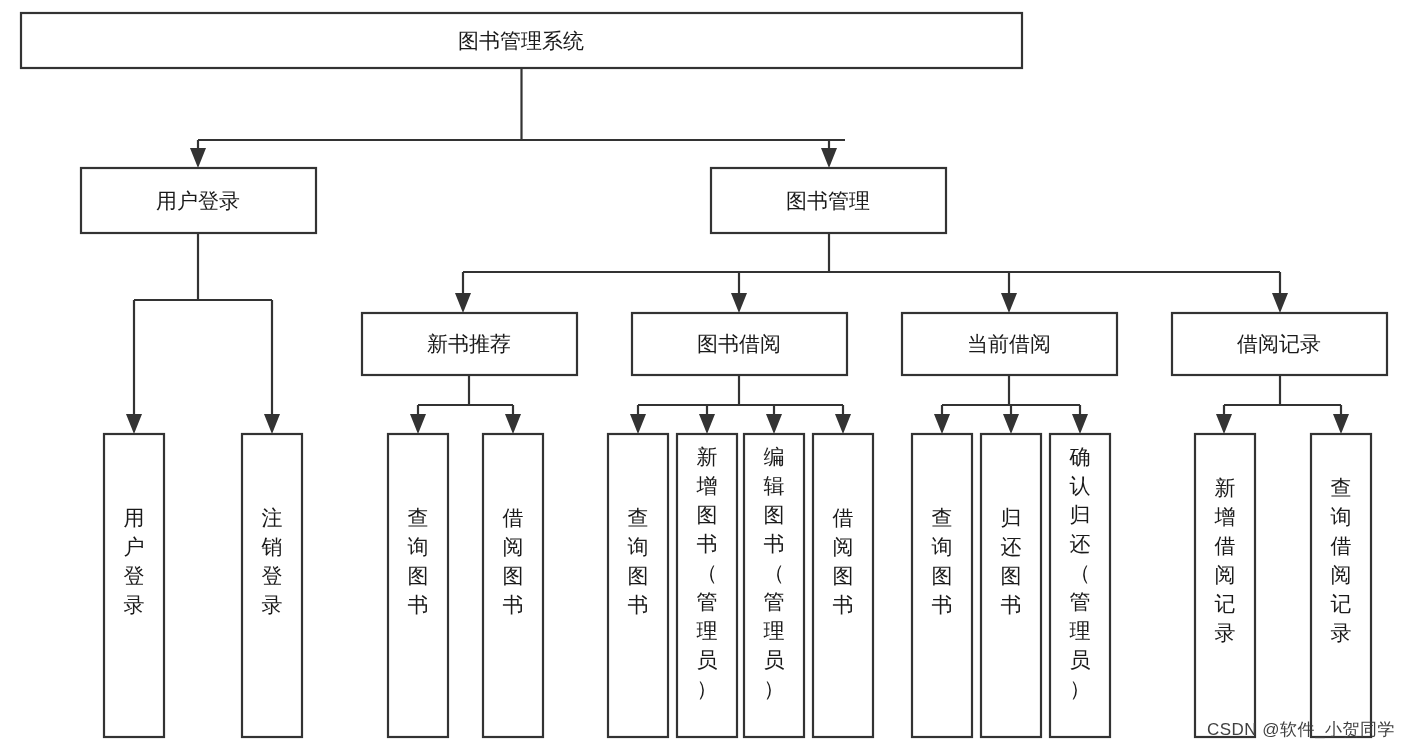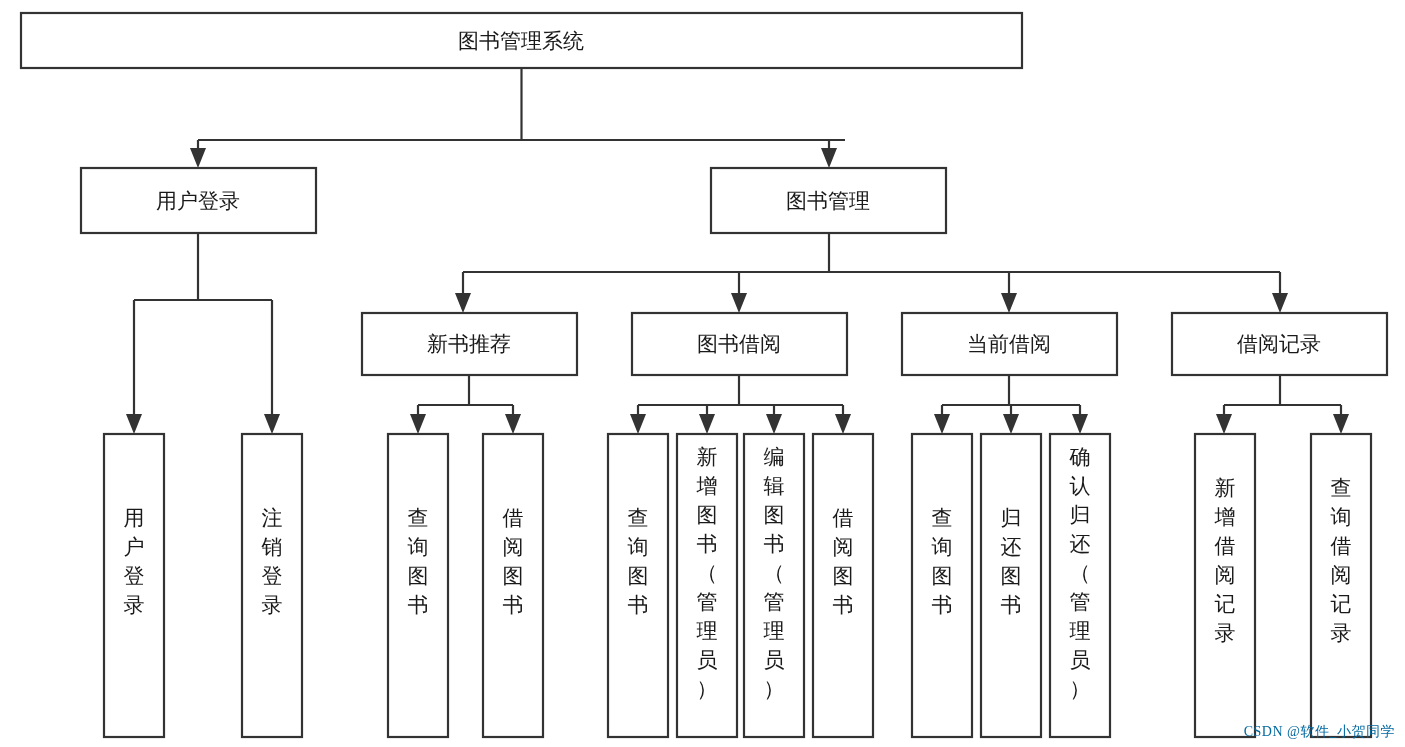--- a/index.html
+++ b/index.html
@@ -52,23 +52,23 @@
     stroke-linecap: butt;
   }
   .arrow-head {
     fill: #333333;
     stroke: none;
   }
   .watermark {
     position: absolute;
     right: 10px;
     bottom: 6px;
-    font-family: Liberation Serif, serif;
-    font-size: 14px;
-    color: #0369a1;
+    font-family: Liberation Sans, sans-serif;
+    font-size: 17px;
+    color: #404040;
     white-space: nowrap;
     letter-spacing: 0.5px;
   }
 </style>
 </head>
 <body>
 
 <div id="diagram-root">
 
   <svg class="diagram-svg" viewBox="0 0 1405 747" xmlns="http://www.w3.org/2000/svg">

